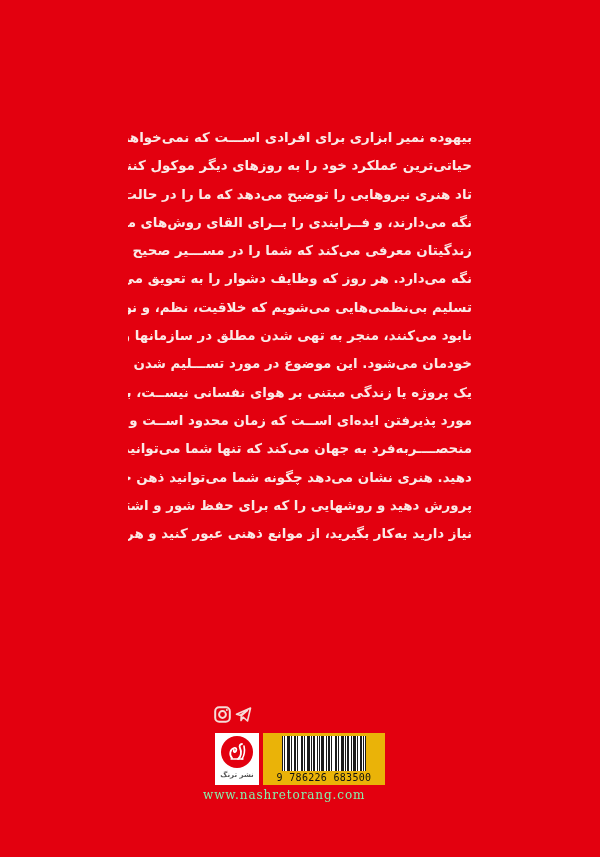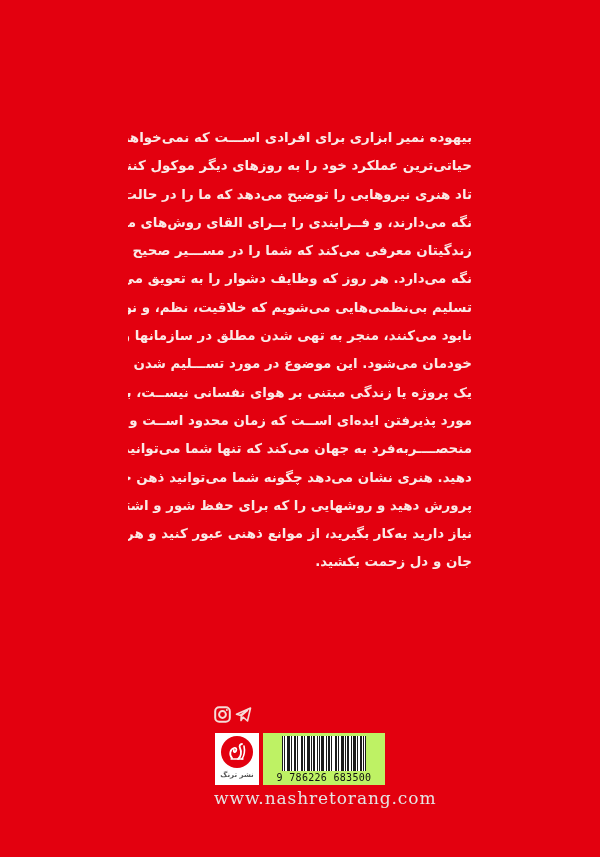--- a/index.html
+++ b/index.html
@@ -93,21 +93,21 @@
       font-size: 7px;
       color: #555;
       direction: rtl;
       margin-top: 3px;
       font-family: "DejaVu Sans", sans-serif;
       font-weight: bold;
     }
     .barcode-box {
       width: 122px;
       height: 52px;
-      background: #bef264;
+      background: #eab308;
       box-sizing: border-box;
       padding: 3px 5px 2px 5px;
       display: flex;
       flex-direction: column;
     }
     .barcode-bars {
       height: 36px;
       display: flex;
       align-items: stretch;
       justify-content: center;
@@ -121,26 +121,26 @@
       font-family: "DejaVu Sans Mono", monospace;
       font-size: 10px;
       letter-spacing: 0.3px;
       color: #111;
       text-align: center;
       line-height: 11px;
       margin-top: 1px;
     }
     .website {
       position: absolute;
-      left: 214px;
+      left: 203px;
       top: 788px;
       font-family: "DejaVu Serif", serif;
-      font-size: 17px;
+      font-size: 12px;
       letter-spacing: 0.9px;
-      color: #e5e5e5;
+      color: #86efac;
     }
   </style>
 </head>
 <body>
 
 <div class="blurb">
   <span class="line">بیهوده نمیر ابزاری برای افرادی اســـت که نمی‌خواهند</span>
   <span class="line" style="text-align-last:right">حیاتی‌ترین عملکرد خود را به روزهای دیگر موکول کنند.</span>
   <span class="line">تاد هنری نیروهایی را توضیح می‌دهد که ما را در حالت رکود</span>
   <span class="line">نگه می‌دارند، و فــرایندی را بــرای القای روش‌های مداوم در</span>
@@ -148,21 +148,20 @@
   <span class="line">نگه می‌دارد. هر روز که وظایف دشوار را به تعویق می‌اندازیم و</span>
   <span class="line">تسلیم بی‌نظمی‌هایی می‌شویم که خلاقیت، نظم، و نوآوری را</span>
   <span class="line">نابود می‌کنند، منجر به تهی شدن مطلق در سازمانها و زندگی</span>
   <span class="line">خودمان می‌شود. این موضوع در مورد تســـلیم شدن بر روی</span>
   <span class="line">یک پروژه یا زندگی مبتنی بر هوای نفسانی نیســت، بلکه در</span>
   <span class="line">مورد پذیرفتن ایده‌ای اســت که زمان محدود اســت و کمکی</span>
   <span class="line">منحصــــر‌به‌فرد به جهان می‌کند که تنها شما می‌توانید انجام</span>
   <span class="line">دهید. هنری نشان می‌دهد چگونه شما می‌توانید ذهن خود را</span>
   <span class="line">پرورش دهید و روشهایی را که برای حفظ شور و اشتیاق خود</span>
   <span class="line">نیاز دارید به‌کار بگیرید، از موانع ذهنی عبور کنید و هر روز از</span>
-  <span class="line last">جان و دل زحمت بکشید.</span>
 </div>
 
 <div class="social">
   <span class="icon">
     <svg width="17" height="17" viewBox="0 0 17 17">
       <rect x="1.2" y="1.2" width="14.6" height="14.6" rx="4" ry="4" fill="none" stroke="#f6dcd7" stroke-width="2"></rect>
       <circle cx="8.5" cy="8.5" r="3.4" fill="none" stroke="#f6dcd7" stroke-width="2"></circle>
       <circle cx="12.9" cy="4.1" r="1" fill="#f6dcd7"></circle>
     </svg>
   </span>

